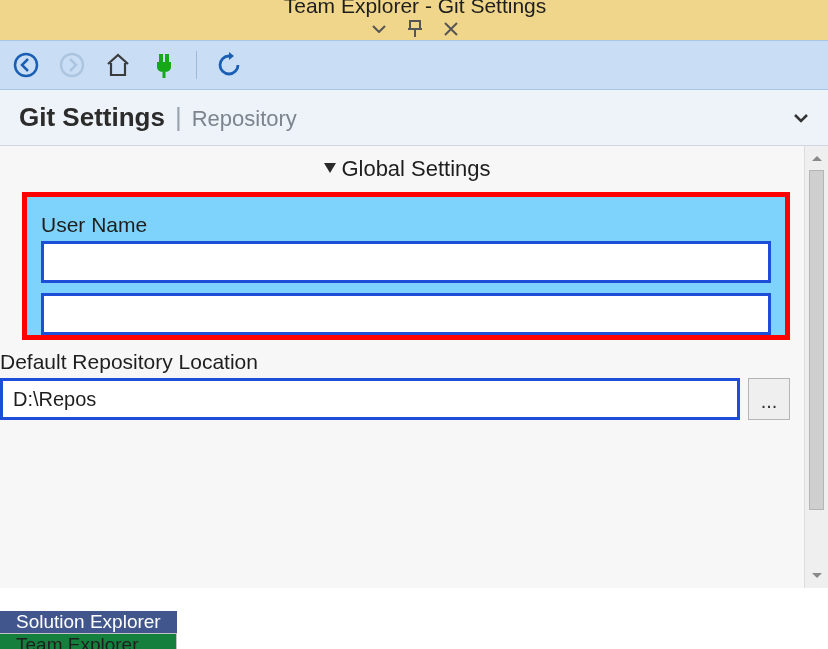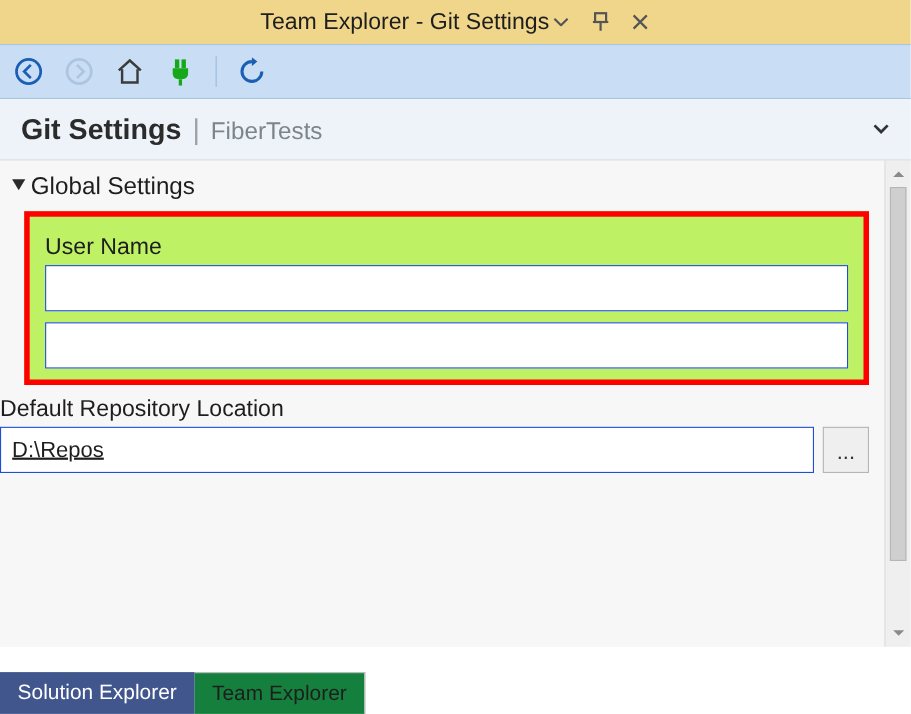--- a/index.html
+++ b/index.html
@@ -9,22 +9,23 @@
     font-family: "Segoe UI", Tahoma, sans-serif;
     background: #fff;
     overflow: hidden;
     position: relative;
   }
   .window-titlebar {
     height: 40px;
     background: #f0d68a;
     display: flex;
     align-items: center;
-    justify-content: center;
+    justify-content: flex-end;
     padding: 0 8px 0 10px;
+    flex-direction: column;
   }
   .window-title {
     font-size: 21px;
     color: #1e1e1e;
   }
   .window-controls {
     display: flex;
     gap: 14px;
     align-items: center;
   }
@@ -102,48 +103,48 @@
     padding-top: 10px;
   }
   .section-header {
     display: flex;
     align-items: center;
     gap: 4px;
     padding-left: 10px;
     margin-bottom: 10px;
     font-size: 22px;
     color: #1e1e1e;
+    justify-content: center;
   }
   .collapse-icon {
     font-size: 14px;
     color: #2b2b2b;
   }
   .highlight-box {
     border: 5px solid #ff0000;
     margin-left: 22px;
     margin-right: 14px;
-    padding: 10px 14px 10px 14px;
-    background: #bef264;
+    padding: 10px 14px 0 14px;
+    background: #7dd3fc;
   }
   .field-label {
     font-size: 21px;
     color: #1e1e1e;
     margin-bottom: 4px;
     margin-top: 6px;
   }
   .text-input {
     width: 100%;
     height: 42px;
     background: #ffffff;
-    border: 1px solid #1d4ed8;
+    border: 3px solid #1d4ed8;
     padding: 4px 10px;
     font-size: 20px;
     color: #1e1e1e;
     outline: none;
-    text-decoration: underline;
   }
   .highlight-box .text-input { margin-bottom: 10px; }
   .highlight-box .text-input:last-child { margin-bottom: 0; }
   .repo-block {
     margin-right: 14px;
     margin-top: 10px;
   }
   .repo-row {
     display: flex;
     gap: 8px;
@@ -191,20 +192,21 @@
     height: 340px;
     background: #cfcfcf;
     border: 1px solid #b5b5b5;
   }
   .tabs {
     position: absolute;
     bottom: 0;
     left: 0;
     display: flex;
     height: 38px;
+    flex-direction: column;
   }
   .tab {
     padding: 0 16px;
     display: flex;
     align-items: center;
     font-size: 19px;
   }
   .tab-inactive {
     background: #40568d;
     color: #ffffff;
@@ -274,21 +276,21 @@
         <path d="M13 4 A9 9 0 1 0 22 13" fill="none" stroke="#1a5fb4" stroke-width="2.8"></path>
         <path d="M13 0 L13 8 L18 4 Z" fill="#1a5fb4"></path>
       </svg>
   </div>
 </div>
 
 <div class="header-row">
   <div class="header-left">
     <span class="header-title">Git Settings</span>
     <span class="header-sep">|</span>
-    <span class="header-project">FiberTests</span>
+    <span class="header-project">Repository</span>
   </div>
   <span class="header-dd">
     <svg width="16" height="10" viewBox="0 0 16 10">
         <path d="M2 2 L8 8 L14 2" fill="none" stroke="#333" stroke-width="2.5"></path>
       </svg>
   </span>
 </div>
 
 <div class="content-wrap">
   <div class="content">

